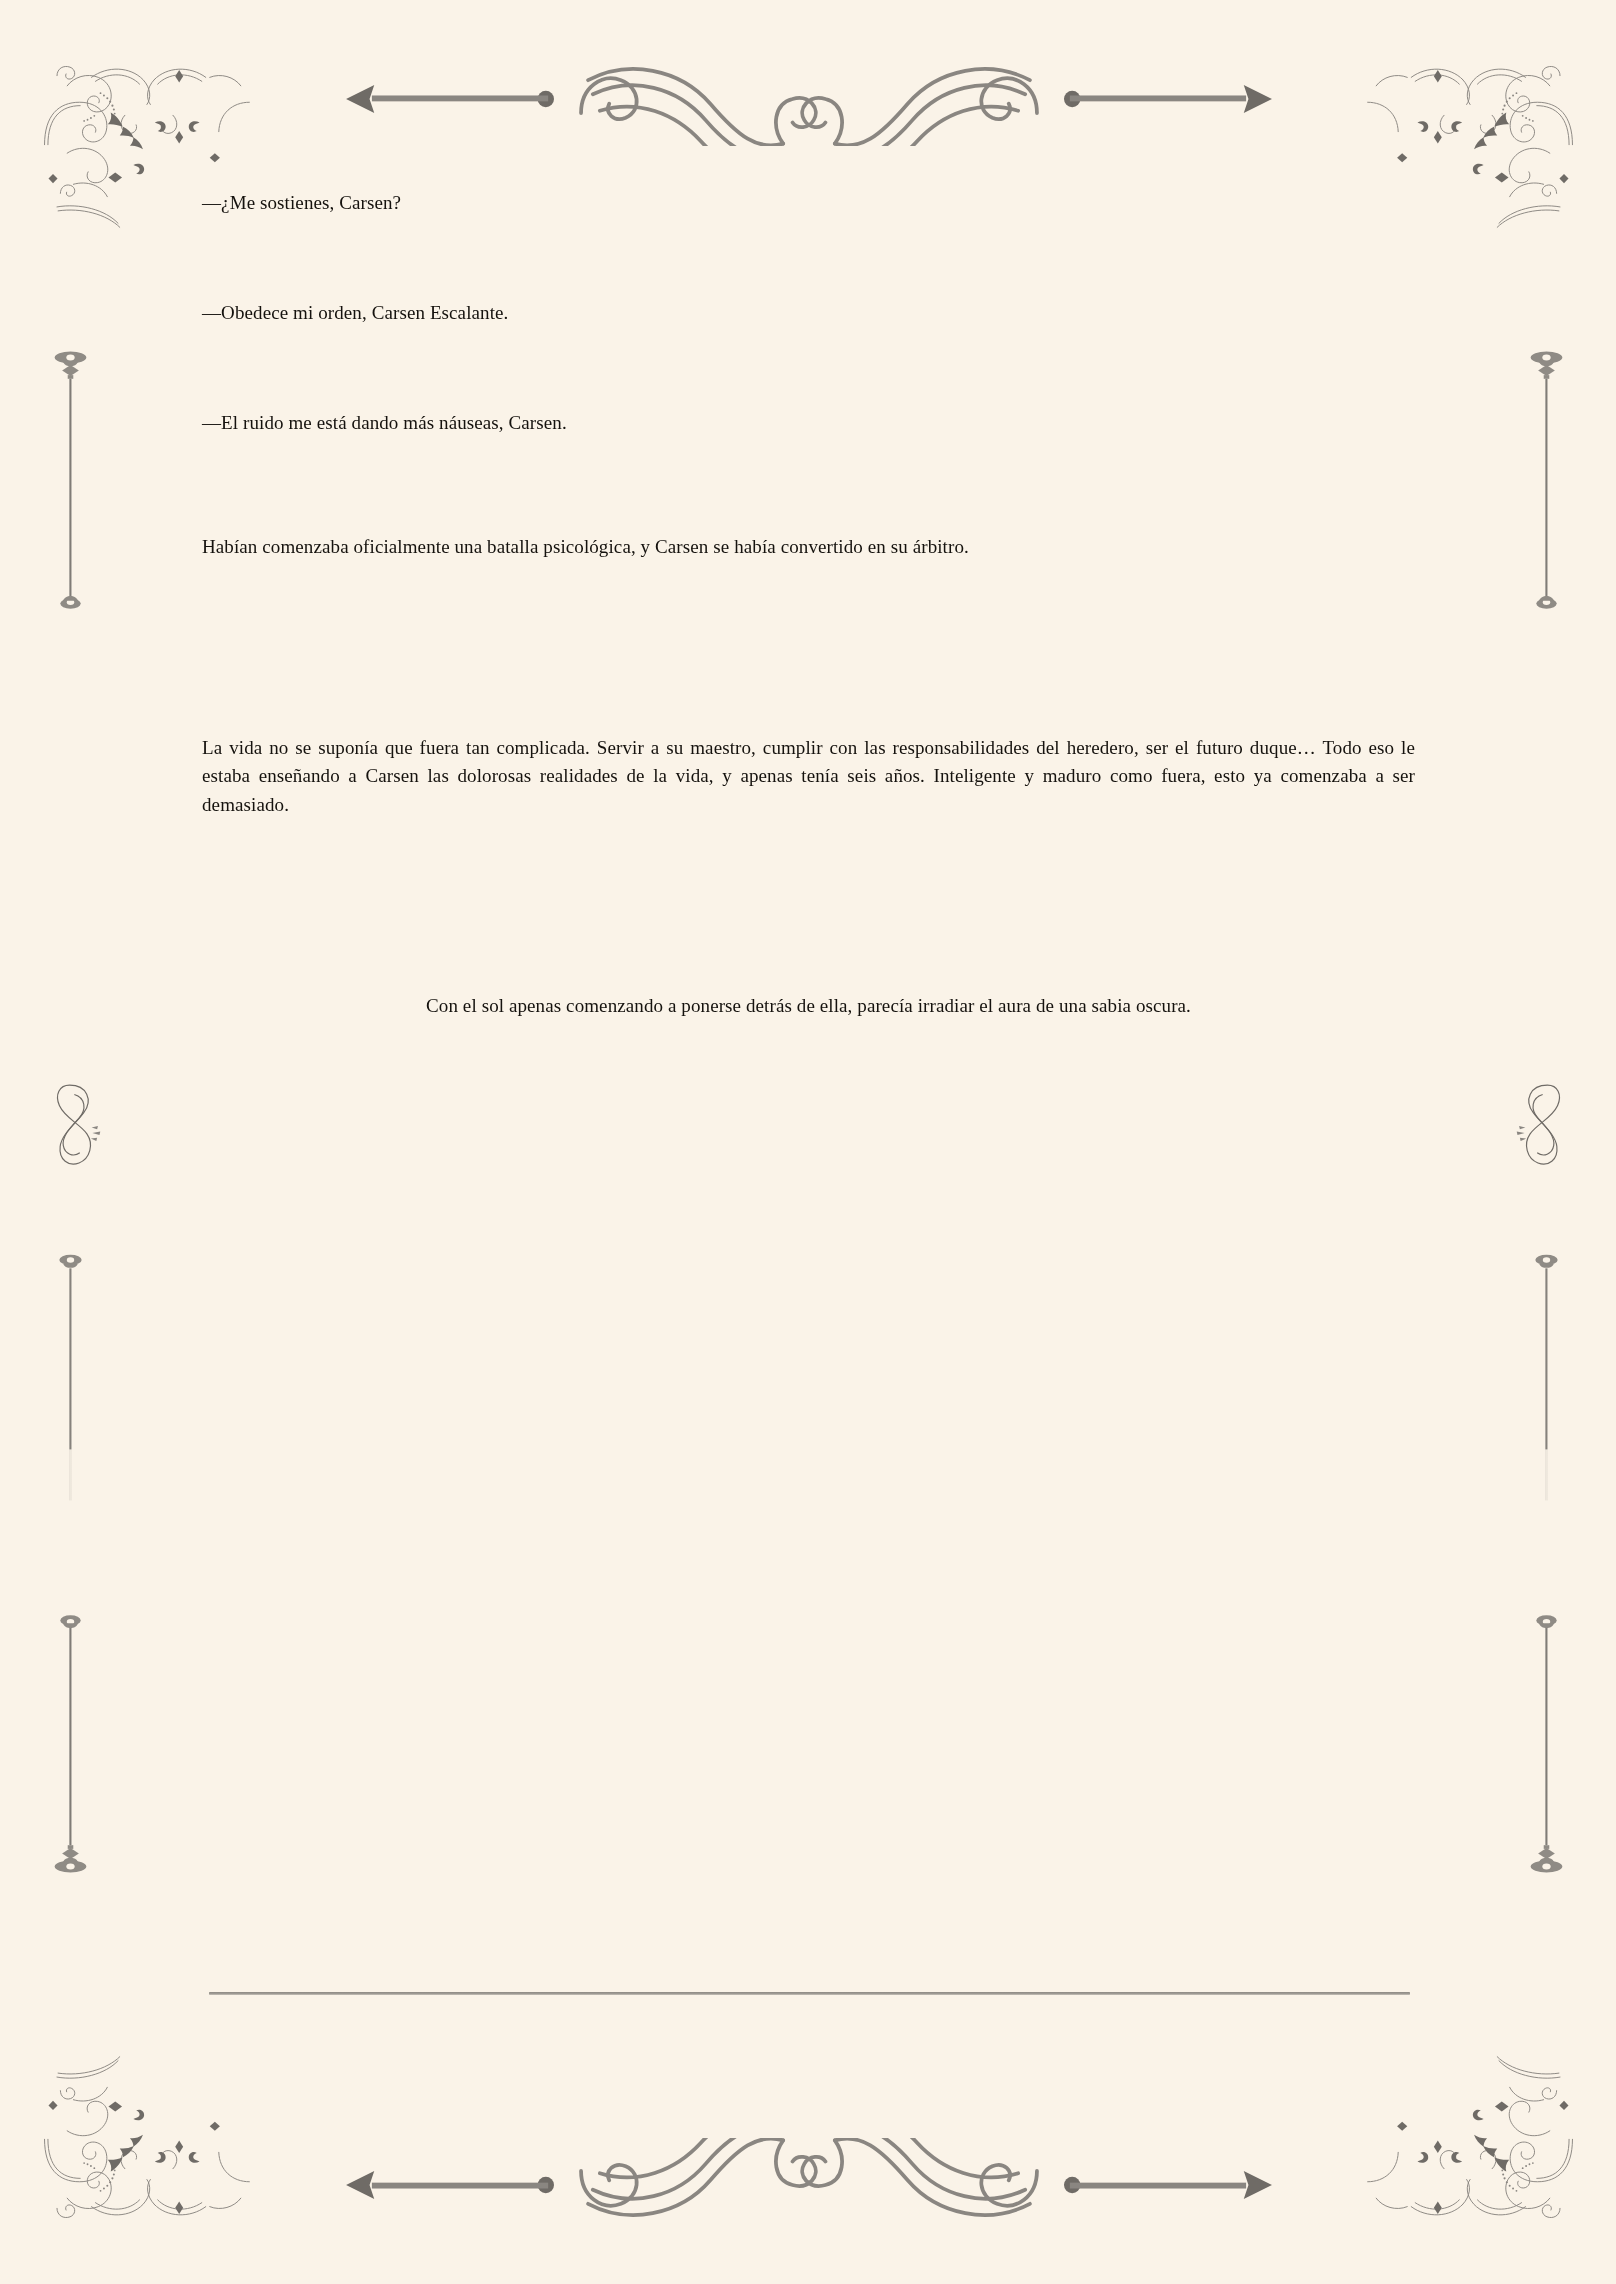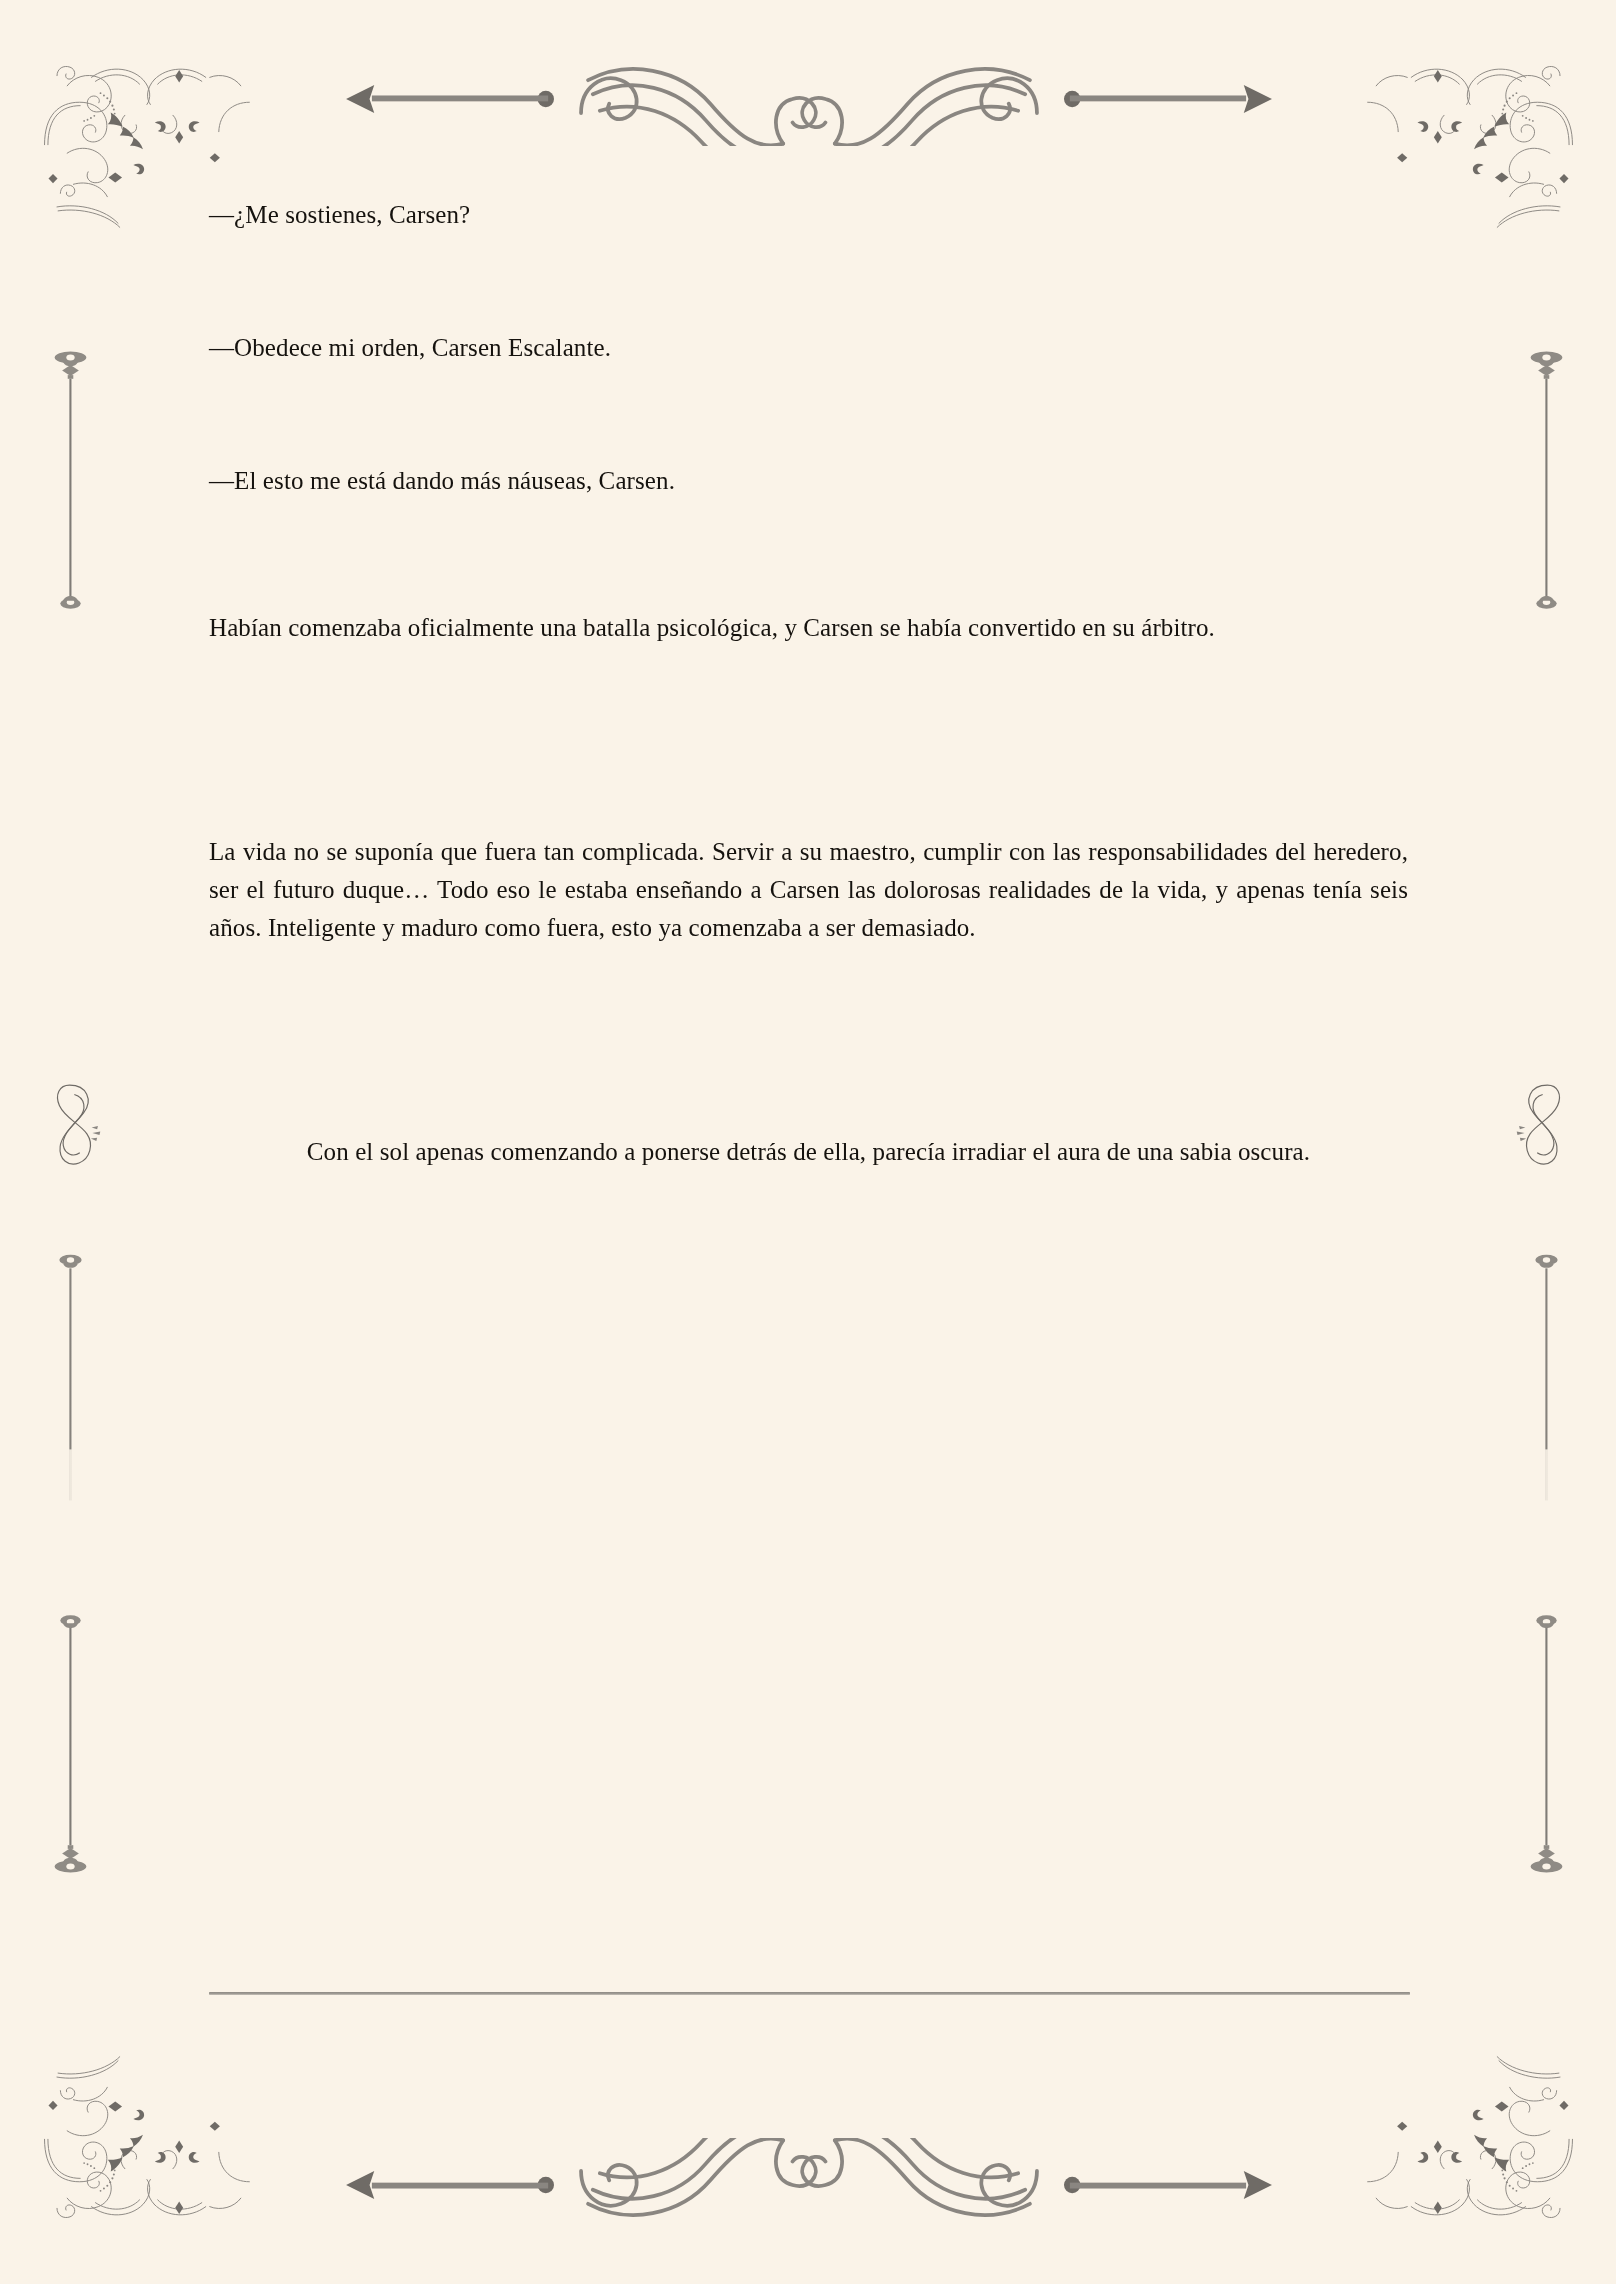--- a/index.html
+++ b/index.html
@@ -56,23 +56,23 @@
 
   
   .content {
     position: absolute;
     left: 193px;
     top: 180px;
     width: 1231px;
     color: #15120e;
   }
   .para {
-    font-size: 25px;
+    font-size: 19px;
     line-height: 1.52;
-    margin: 16px;
+    margin: 9px;
     padding: 0;
     text-align: justify;
     -webkit-hyphens: none;
     hyphens: none;
     letter-spacing: 0.1px;
   }
   .para.left { text-align: center; }
   .spacer-md { height: 63px; }
   .spacer-lg { height: 77px; }
   .em { font-style: italic; }
@@ -344,21 +344,21 @@
   </div>
 
   <div class="content">
 
     <p class="para">—¿Me sostienes, Carsen?</p>
     <div class="spacer-md"></div>
 
     <p class="para">—Obedece mi orden, Carsen Escalante.</p>
     <div class="spacer-md"></div>
 
-    <p class="para">—El esto me está dando más náuseas, Carsen.</p>
+    <p class="para">—El ruido me está dando más náuseas, Carsen.</p>
     <div class="spacer-lg"></div>
 
     <p class="para">Habían comenzaba oficialmente una batalla psicológica, y Carsen se había convertido en su árbitro.</p>
     <div class="spacer-lg"></div>
 
     <div class="spacer-lg"></div>
 
     <p class="para">La vida no se suponía que fuera tan complicada. Servir a su maestro, cumplir con las responsabilidades del heredero, ser el futuro duque… Todo eso le estaba enseñando a Carsen las dolorosas realidades de la vida, y apenas tenía seis años. Inteligente y maduro como fuera, esto ya comenzaba a ser demasiado.</p>
     <div class="spacer-lg"></div>
 

